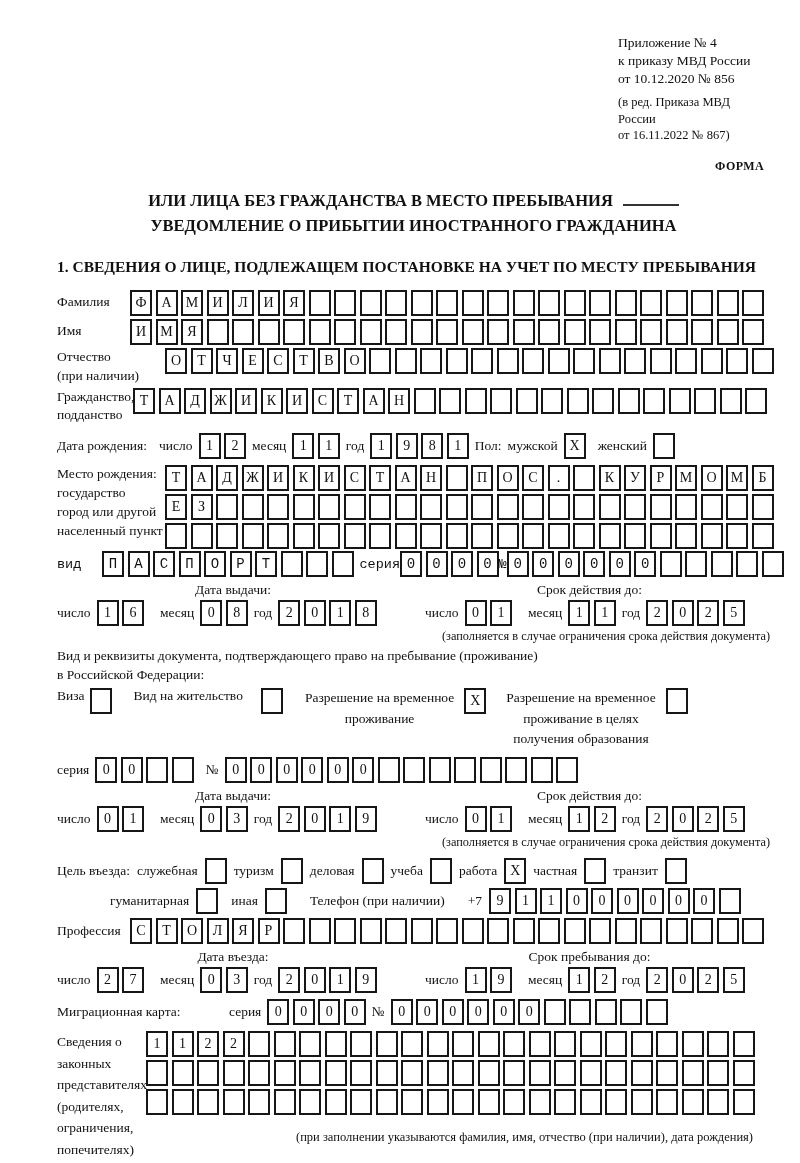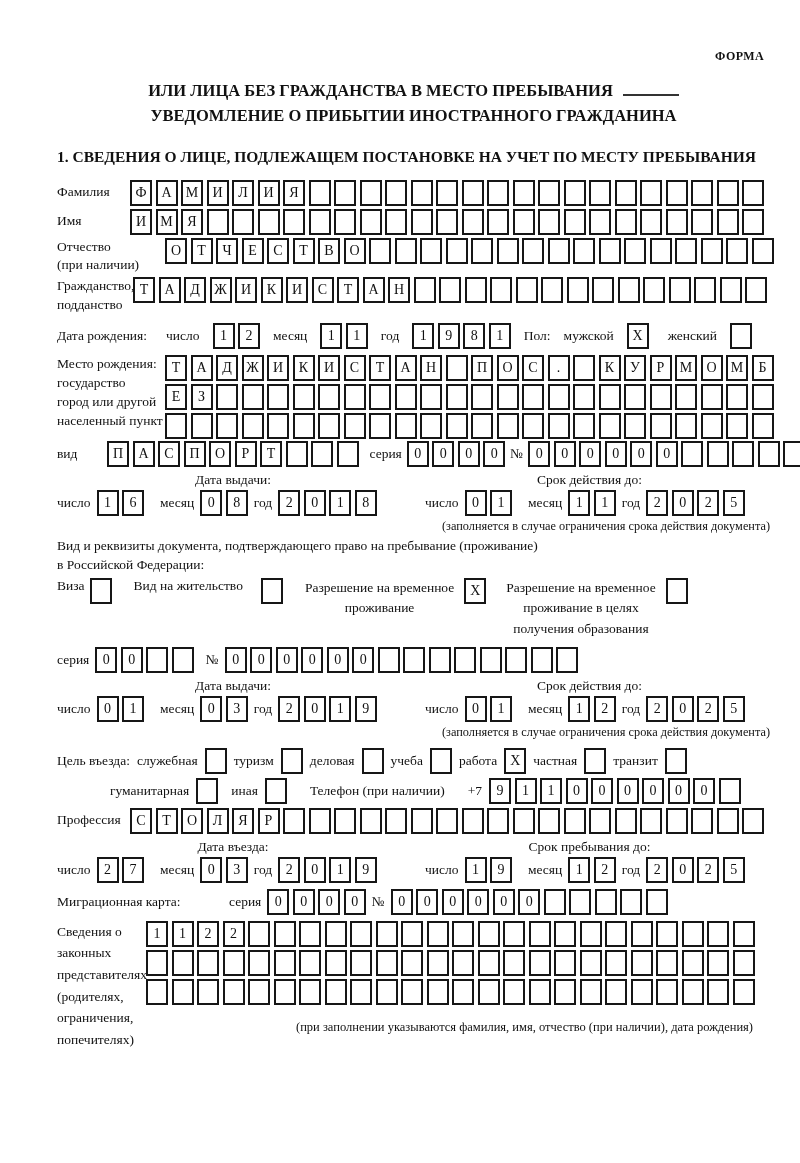--- a/index.html
+++ b/index.html
@@ -53,20 +53,27 @@
   
   .prow { display:flex; align-items:center; gap:7px; }
   .indent58 { margin-left:53px; }
   .rep-hint { margin-left:150px; font-size:12.5px; margin-top:3px; }
 </style>
 </head>
 <body>
 
 <div class="page">
 
+  <div class="appendix">
+    <div>Приложение № 4</div>
+    <div>к приказу МВД России</div>
+    <div>от 10.12.2020 № 856</div>
+    <div class="rev rev-first">(в ред. Приказа МВД России</div>
+    <div class="rev">от 16.11.2022 № 867)</div>
+  </div>
 
   <div class="forma">ФОРМА</div>
 
   <div class="title">
     <div><span>ИЛИ ЛИЦА БЕЗ ГРАЖДАНСТВА В МЕСТО ПРЕБЫВАНИЯ</span><span class="blank"></span></div>
     <div>УВЕДОМЛЕНИЕ О ПРИБЫТИИ ИНОСТРАННОГО ГРАЖДАНИНА</div>
   </div>
 
   <div class="sec1">1. СВЕДЕНИЯ О ЛИЦЕ, ПОДЛЕЖАЩЕМ ПОСТАНОВКЕ НА УЧЕТ ПО МЕСТУ ПРЕБЫВАНИЯ</div>
 
@@ -192,21 +199,21 @@
         <span class="cell"></span>
         <span class="cell"></span>
         <span class="cell"></span>
         <span class="cell"></span>
         <span class="cell"></span>
         <span class="cell"></span>
         <span class="cell"></span>
       </div>
   </div>
 
-  <div class="frow mt8 ai-c" style="gap:13px;align-items:center;">
+  <div class="frow mt8 ai-c" style="gap:6px;align-items:center;">
     <span class="lbl">Дата рождения:</span>
     <span class="dw g6">число</span>
     <span class="cells">
         <span class="cell">1</span>
         <span class="cell">2</span>
       </span>
     <span class="dw">месяц</span>
     <span class="cells">
         <span class="cell">1</span>
         <span class="cell">1</span>
@@ -308,21 +315,21 @@
           <span class="cell"></span>
           <span class="cell"></span>
           <span class="cell"></span>
           <span class="cell"></span>
           <span class="cell"></span>
         </div>
     </div>
   </div>
 
 
-  <div class="frow mt2 ai-c" style="gap:5px;">
+  <div class="frow mt2 ai-c" style="font-family:Liberation Mono, monospace;">
     <span class="lbl w45">вид</span>
     <span class="cells">
         <span class="cell">П</span>
         <span class="cell">А</span>
         <span class="cell">С</span>
         <span class="cell">П</span>
         <span class="cell">О</span>
         <span class="cell">Р</span>
         <span class="cell">Т</span>
         <span class="cell"></span>

